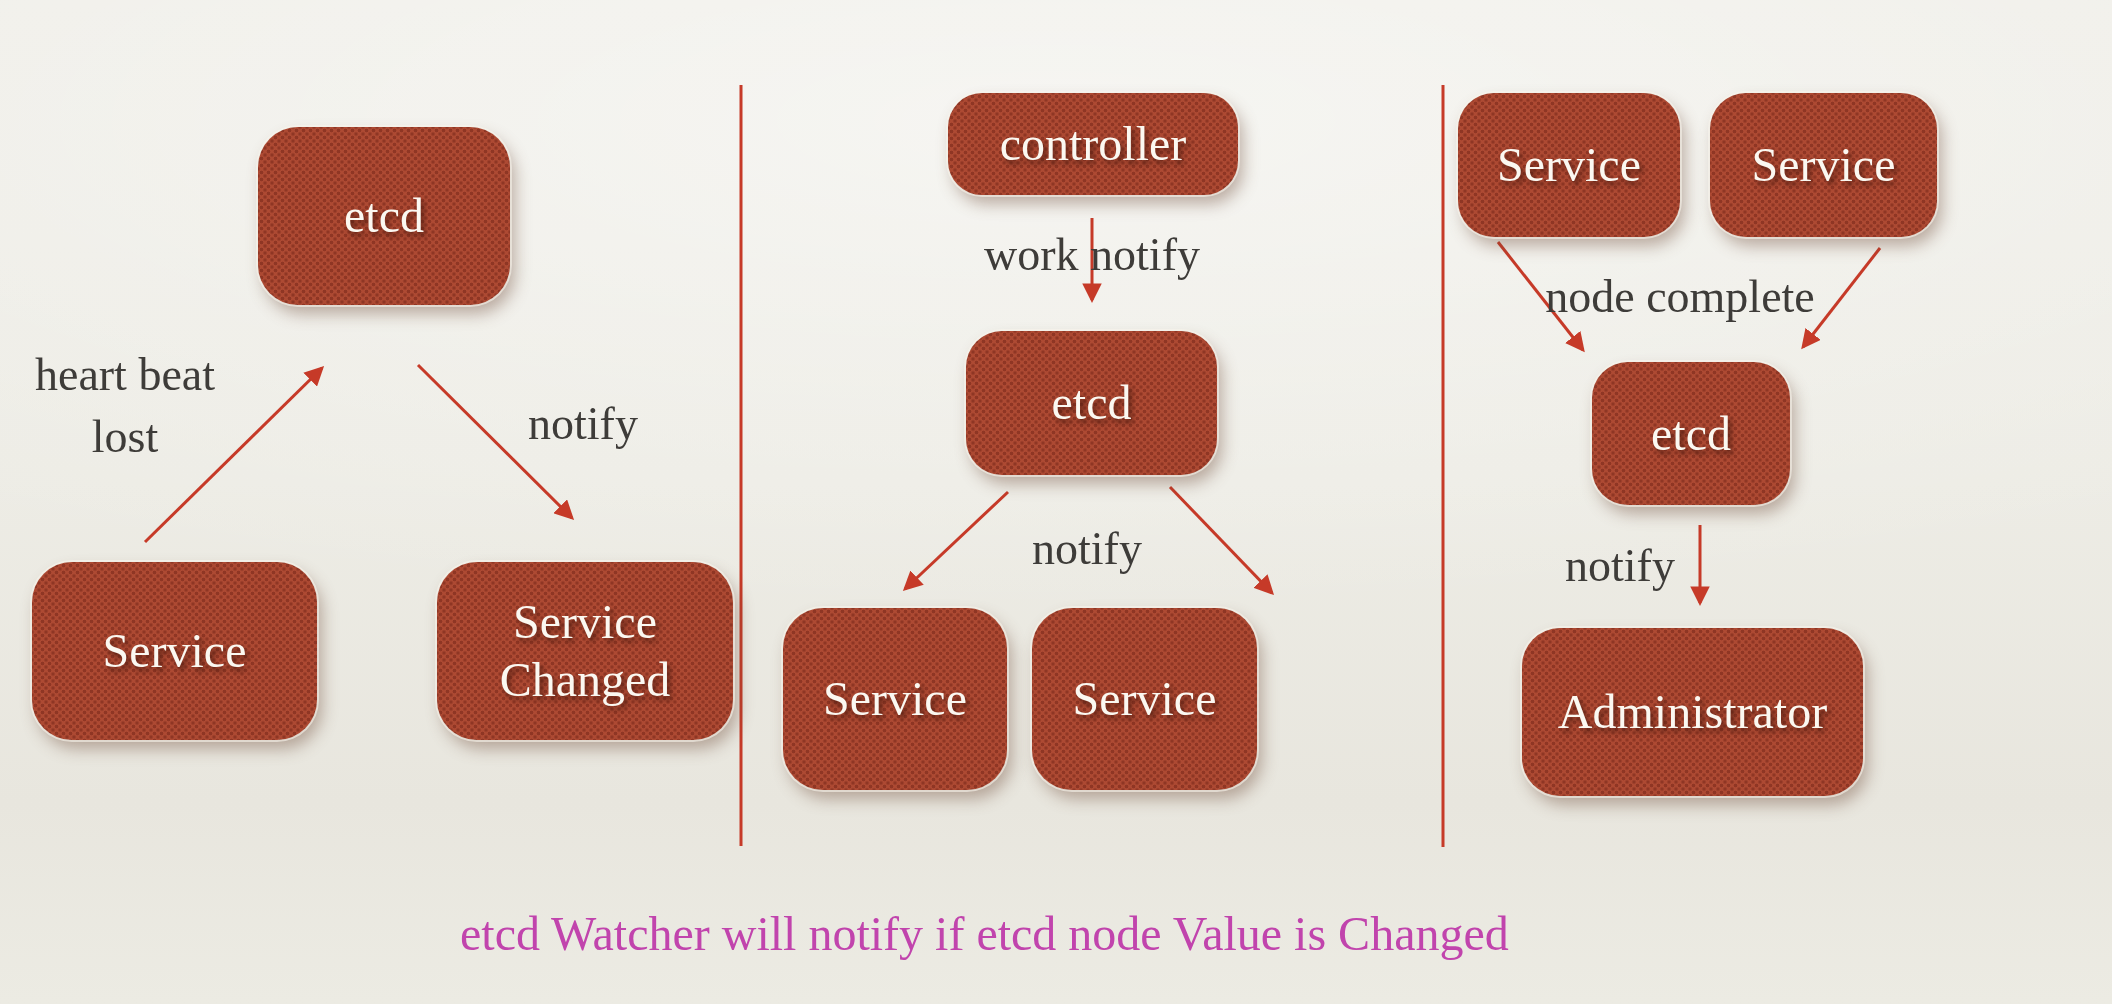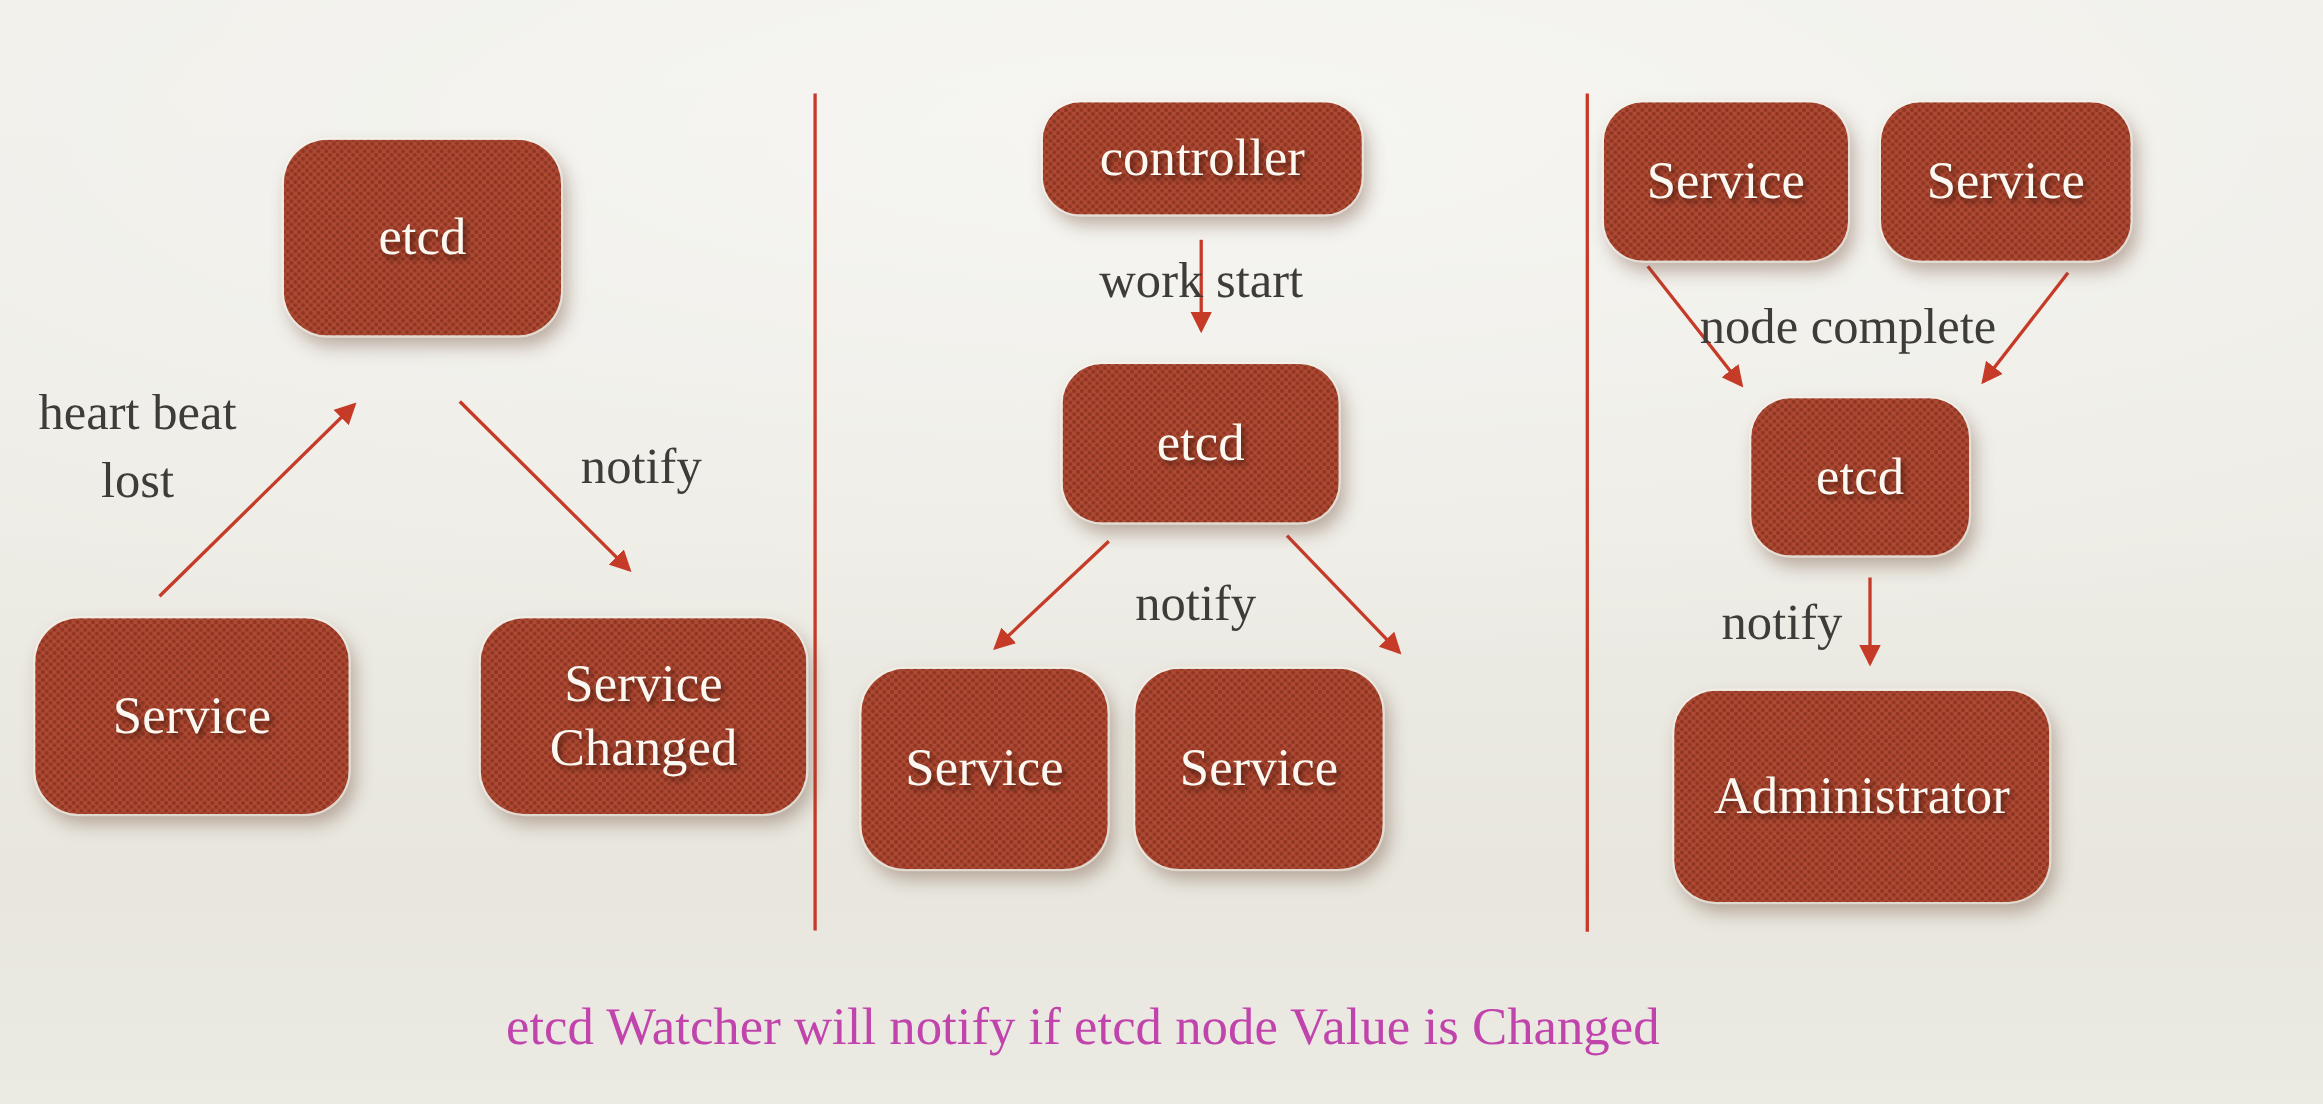--- a/index.html
+++ b/index.html
@@ -60,21 +60,21 @@
   .n-controller{left:948px;top:93px;width:290px;height:102px;border-radius:34px;}
   .n-etcd-m{left:966px;top:331px;width:251px;height:144px;border-radius:36px;}
   .n-service-m1{left:783px;top:608px;width:224px;height:182px;}
   .n-service-m2{left:1032px;top:608px;width:225px;height:182px;}
   .l-workstart{left:952px;top:224px;width:280px;}
   .l-notify2{left:1021px;top:518px;width:132px;}
   
   .n-service-r1{left:1458px;top:93px;width:222px;height:144px;border-radius:36px;}
   .n-service-r2{left:1710px;top:93px;width:227px;height:144px;border-radius:36px;}
   .n-etcd-r{left:1592px;top:362px;width:198px;height:143px;border-radius:36px;}
-  .n-administrator{left:1522px;top:628px;width:341px;height:192px;border-radius:38px;}
+  .n-administrator{left:1522px;top:628px;width:341px;height:168px;border-radius:38px;}
   .l-workcomplete{left:1540px;top:266px;width:280px;}
   .l-notify3{left:1554px;top:535px;width:132px;}
 </style>
 </head>
 <body>
 
 <div class="slide">
 
   <svg class="arrows" viewBox="0 0 2112 1004" xmlns="http://www.w3.org/2000/svg">
     <defs>
@@ -115,21 +115,21 @@
   </div>
   <div class="node n-etcd-m">
     <span>etcd</span>
   </div>
   <div class="node n-service-m1">
     <span>Service</span>
   </div>
   <div class="node n-service-m2">
     <span>Service</span>
   </div>
-  <div class="elabel l-workstart">work start</div>
+  <div class="elabel l-workstart">work notify</div>
   <div class="elabel l-notify2">notify</div>
 
   <div class="node n-service-r1">
     <span>Service</span>
   </div>
   <div class="node n-service-r2">
     <span>Service</span>
   </div>
   <div class="node n-etcd-r">
     <span>etcd</span>

